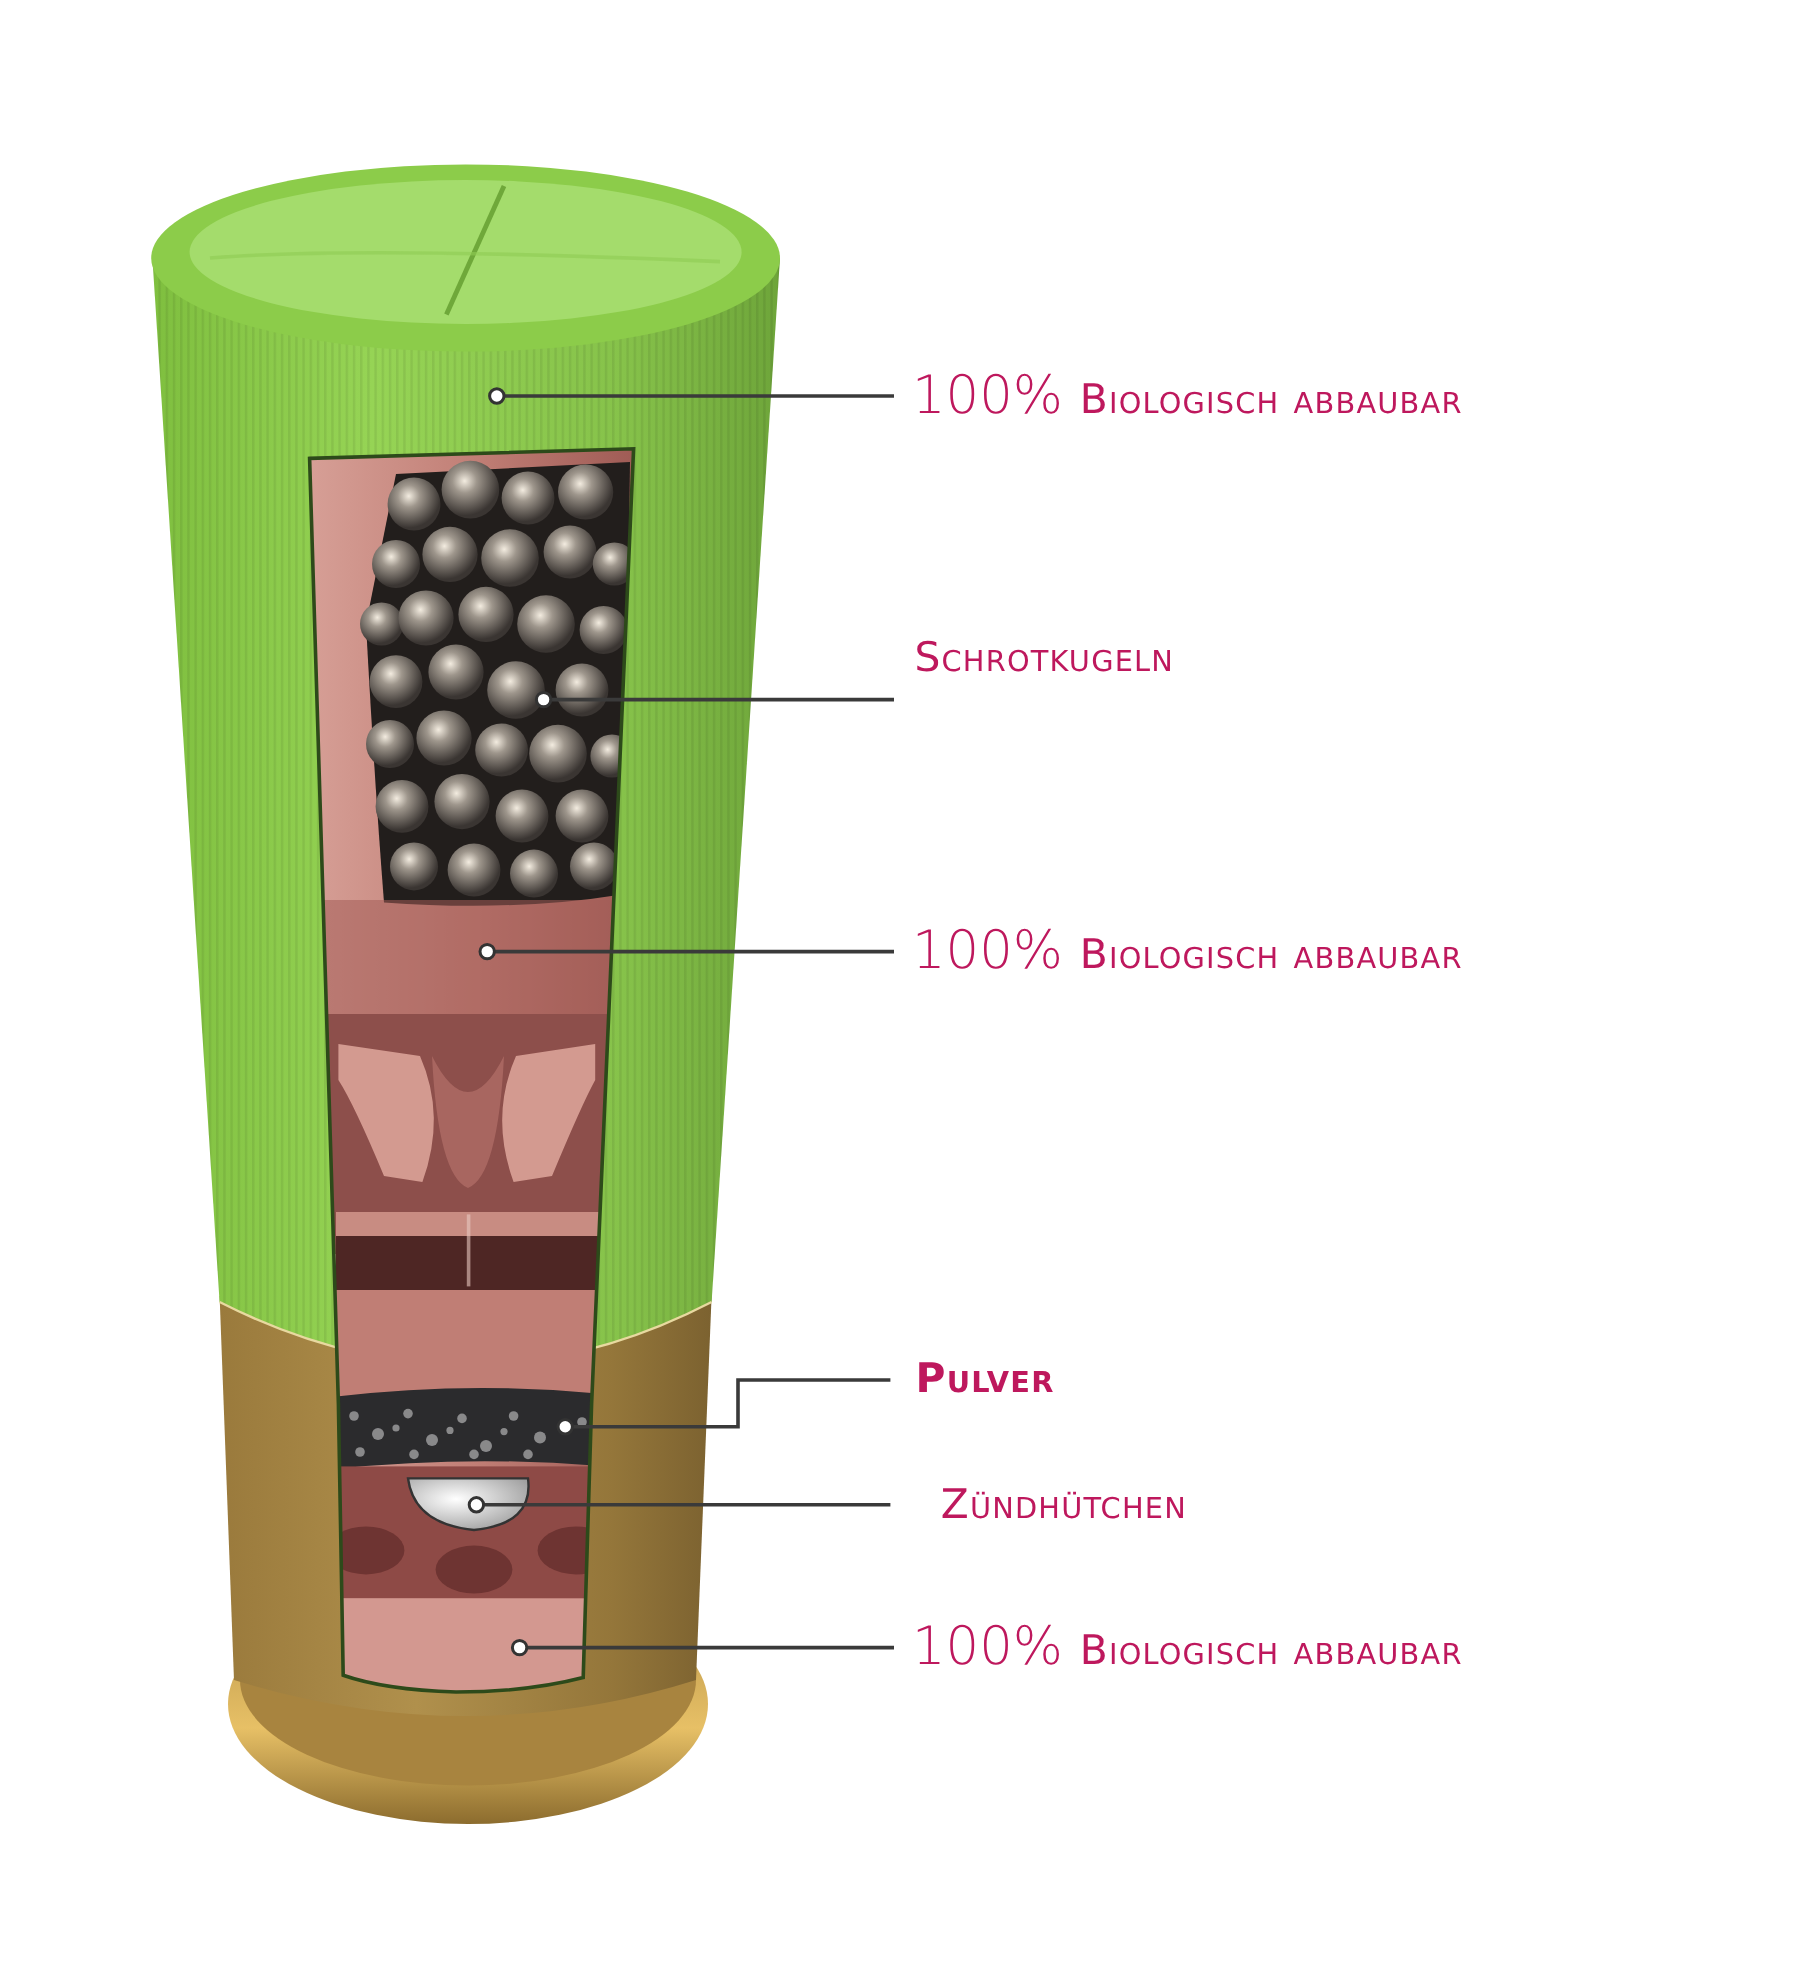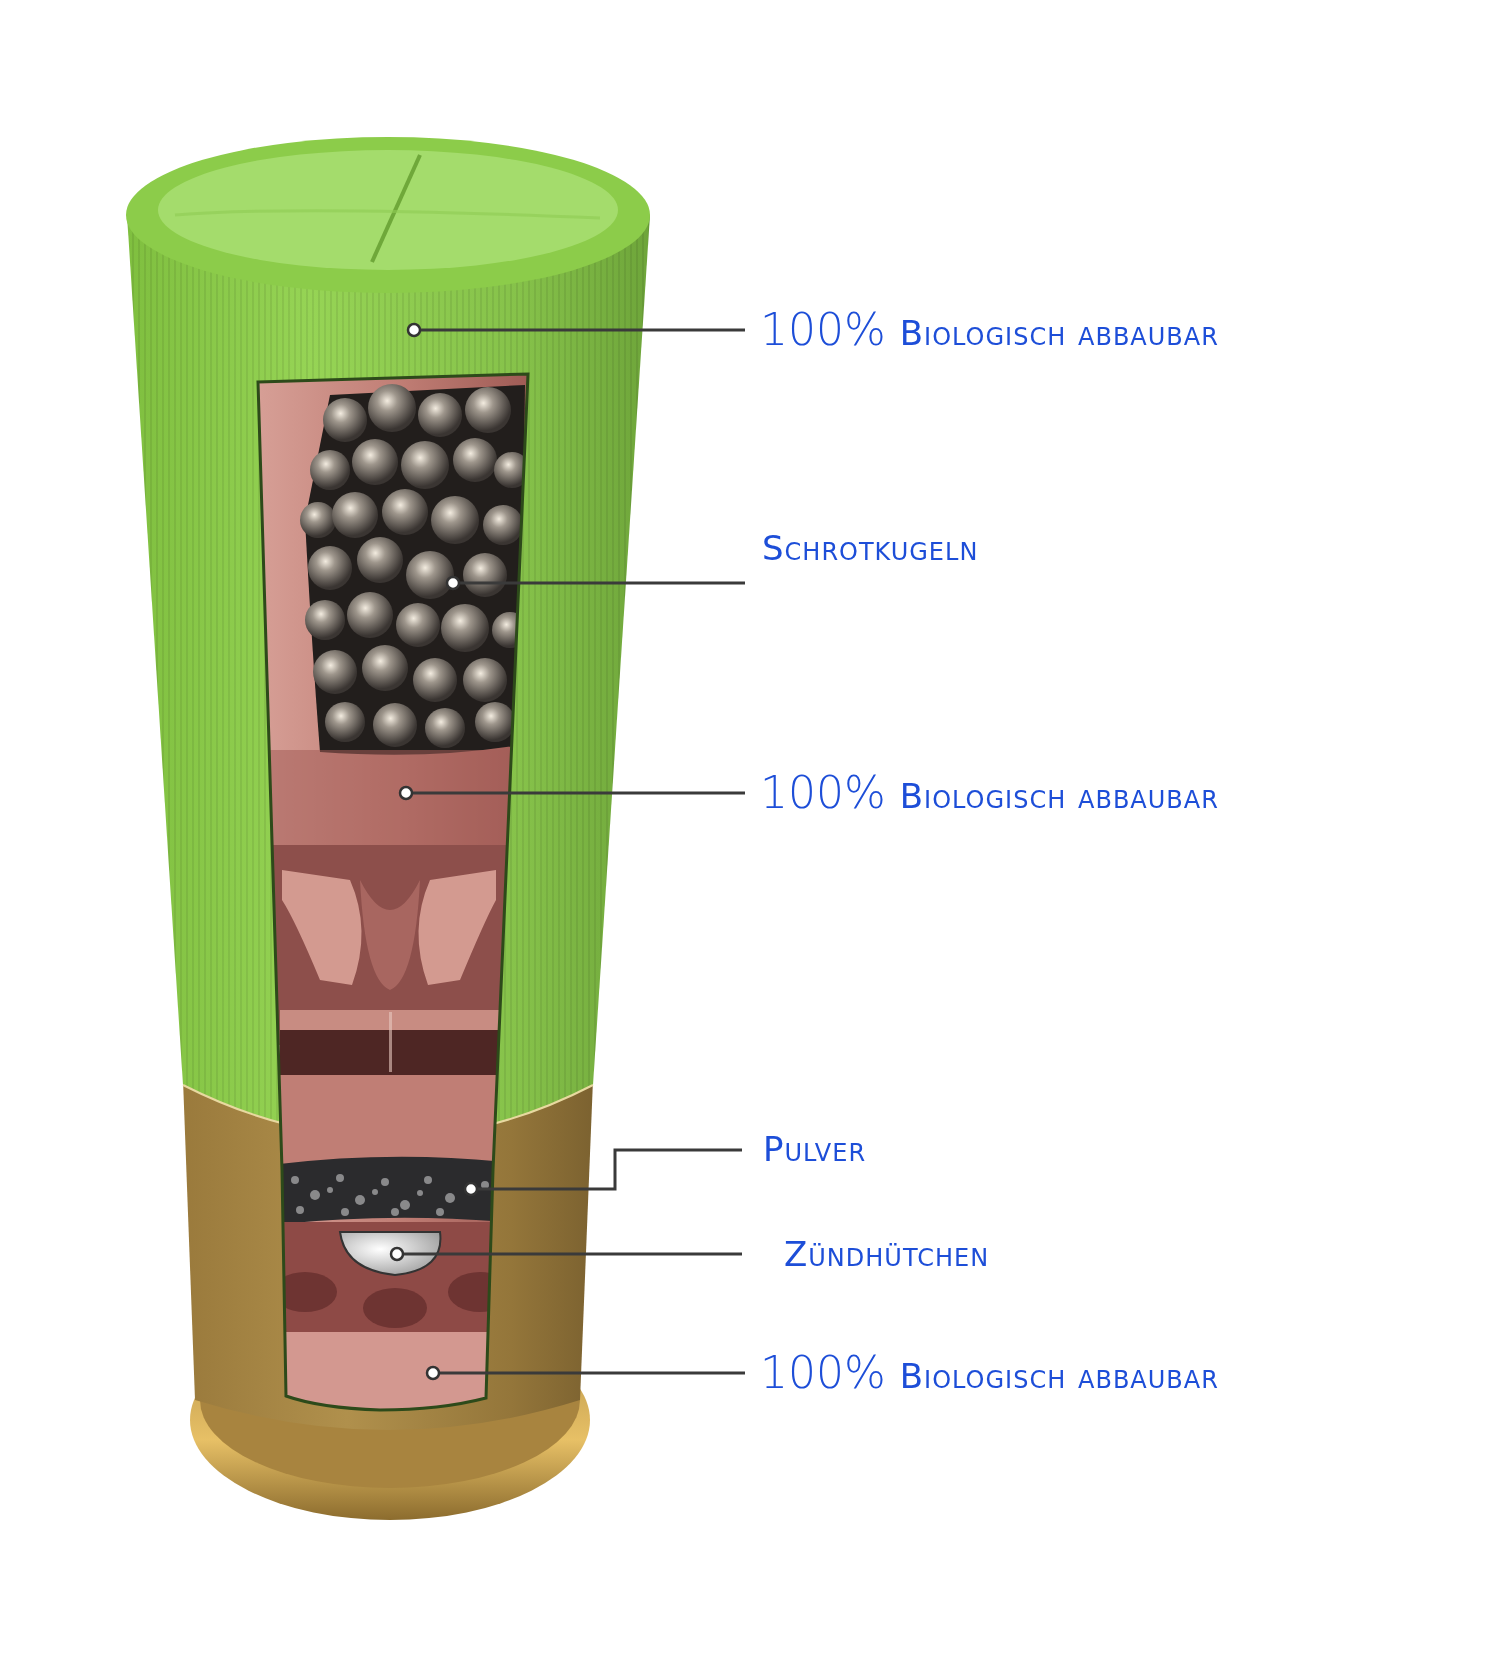--- a/index.html
+++ b/index.html
@@ -1,19 +1,19 @@
 <!DOCTYPE html>
 <html><head>
 <meta charset="utf-8">
 <style>
   html, body { margin: 0; padding: 0; background: #ffffff; }
   body { width: 1500px; height: 1653px; position: relative; overflow: hidden;
          font-family: "DejaVu Sans", "Liberation Sans", sans-serif; }
   #art { position: absolute; left: 0; top: 0; }
-  .label { position: absolute; color: #1d4ed8; white-space: nowrap;
+  .label { position: absolute; color: #be185d; white-space: nowrap;
            font-variant: small-caps; letter-spacing: 1px; line-height: 1; }
   .label .pct { font-variant: normal; font-size: 44px; font-weight: 300;
                 letter-spacing: 0; margin-right: 14px; font-family: "DejaVu Sans", sans-serif; }
   .label .txt { font-size: 34px; }
   .label.plain .txt { font-size: 34px; }
 </style>
 </head>
 <body>
 
 <svg id="art" width="1500" height="1653" viewBox="0 0 1500 1653">
@@ -185,21 +185,21 @@
 
 <div class="label" style="left:760px; top:308px;">
   <span class="pct">100%</span><span class="txt">Biologisch abbaubar</span>
 </div>
 <div class="label plain" style="left:762px; top:531px;">
   <span class="txt">Schrotkugeln</span>
 </div>
 <div class="label" style="left:760px; top:771px;">
   <span class="pct">100%</span><span class="txt">Biologisch abbaubar</span>
 </div>
-<div class="label plain" style="left:763px; top:1132px;">
+<div class="label plain" style="left:763px; top:1132px;font-weight:bold;">
   <span class="txt">Pulver</span>
 </div>
 <div class="label plain" style="left:784px; top:1237px;">
   <span class="txt">Zündhütchen</span>
 </div>
 <div class="label" style="left:760px; top:1351px;">
   <span class="pct">100%</span><span class="txt">Biologisch abbaubar</span>
 </div>
 
 </body></html>

